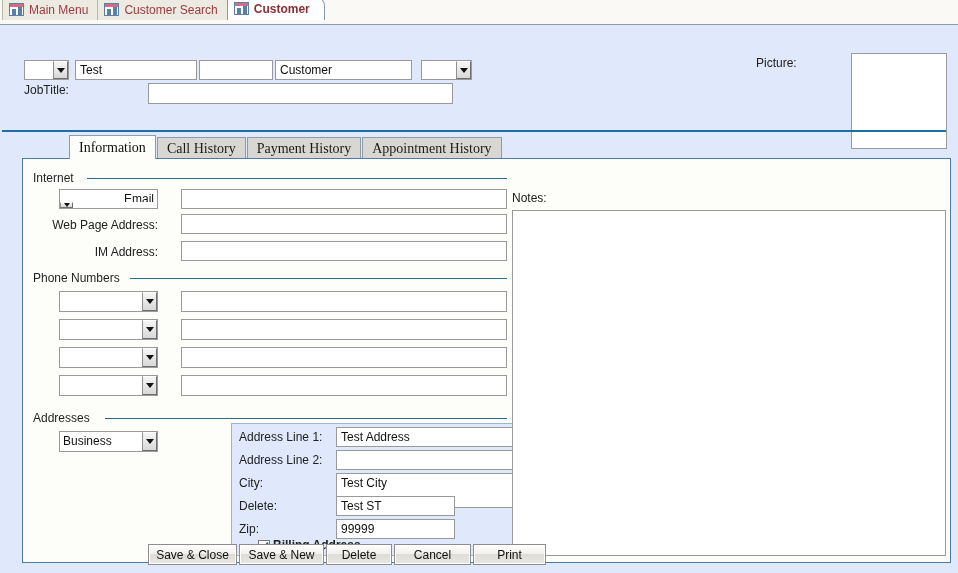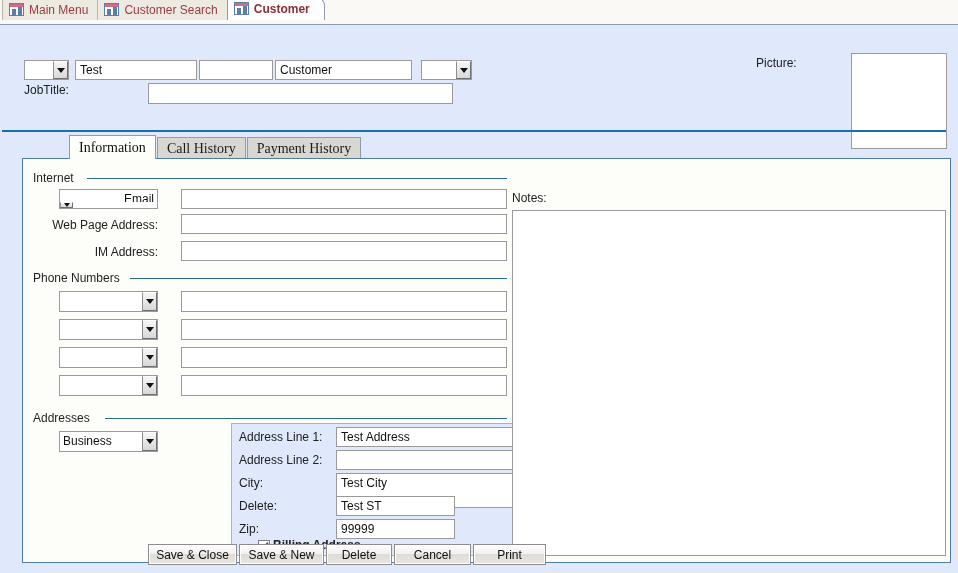--- a/index.html
+++ b/index.html
@@ -229,20 +229,23 @@
     <div class="tabstrip">
       <div class="ftab active">
         <span>Information</span>
       </div>
       <div class="ftab">
         <span>Call History</span>
       </div>
       <div class="ftab">
         <span>Payment History</span>
       </div>
+      <div class="ftab">
+        <span>Appointment History</span>
+      </div>
     </div>
 
     <div class="tabpanel">
 
       <div class="grouplbl" style="left:10px; top:12px;">Internet</div>
       <div class="groupline" style="left:64px; top:19px; width:420px;"></div>
 
       <div class="combo small" style="left:36px; top:30px; width:99px; height:20px;flex-direction:column;">
         <span class="ctext">Email</span>
         <span class="cbtn">

